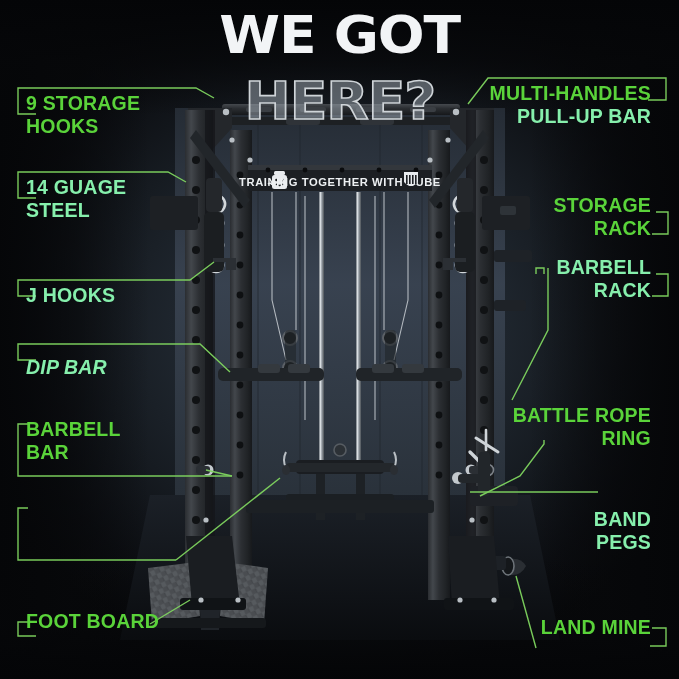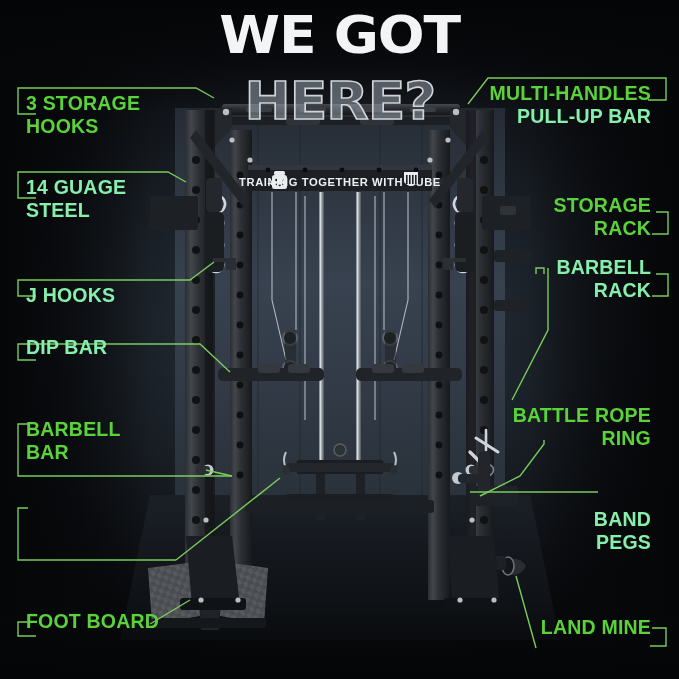--- a/index.html
+++ b/index.html
@@ -430,31 +430,31 @@
     </g>
   </svg>
 
   <div class="title-wrap">
     <span class="tw outline">WHAT</span>
     <span class="tw solid">WE GOT</span>
     <span class="tw outline">HERE?</span>
   </div>
 
   <div class="callout left" style="left:26px; top:92px;">
-    <div class="label green">3 STORAGE
+    <div class="label green">9 STORAGE
 HOOKS</div>
   </div>
   <div class="callout left" style="left:26px; top:176px;">
     <div class="label white">14 GUAGE
 STEEL</div>
   </div>
   <div class="callout left" style="left:26px; top:284px;">
     <div class="label white">J HOOKS</div>
   </div>
-  <div class="callout left" style="left:26px; top:336px;">
+  <div class="callout left" style="left:26px; top:356px;font-style:italic;">
     <div class="label white">DIP BAR</div>
   </div>
   <div class="callout left" style="left:26px; top:418px;">
     <div class="label green">BARBELL
 BAR</div>
   </div>
   <div class="callout left" style="left:26px; top:610px;">
     <div class="label green">FOOT BOARD</div>
   </div>
 

